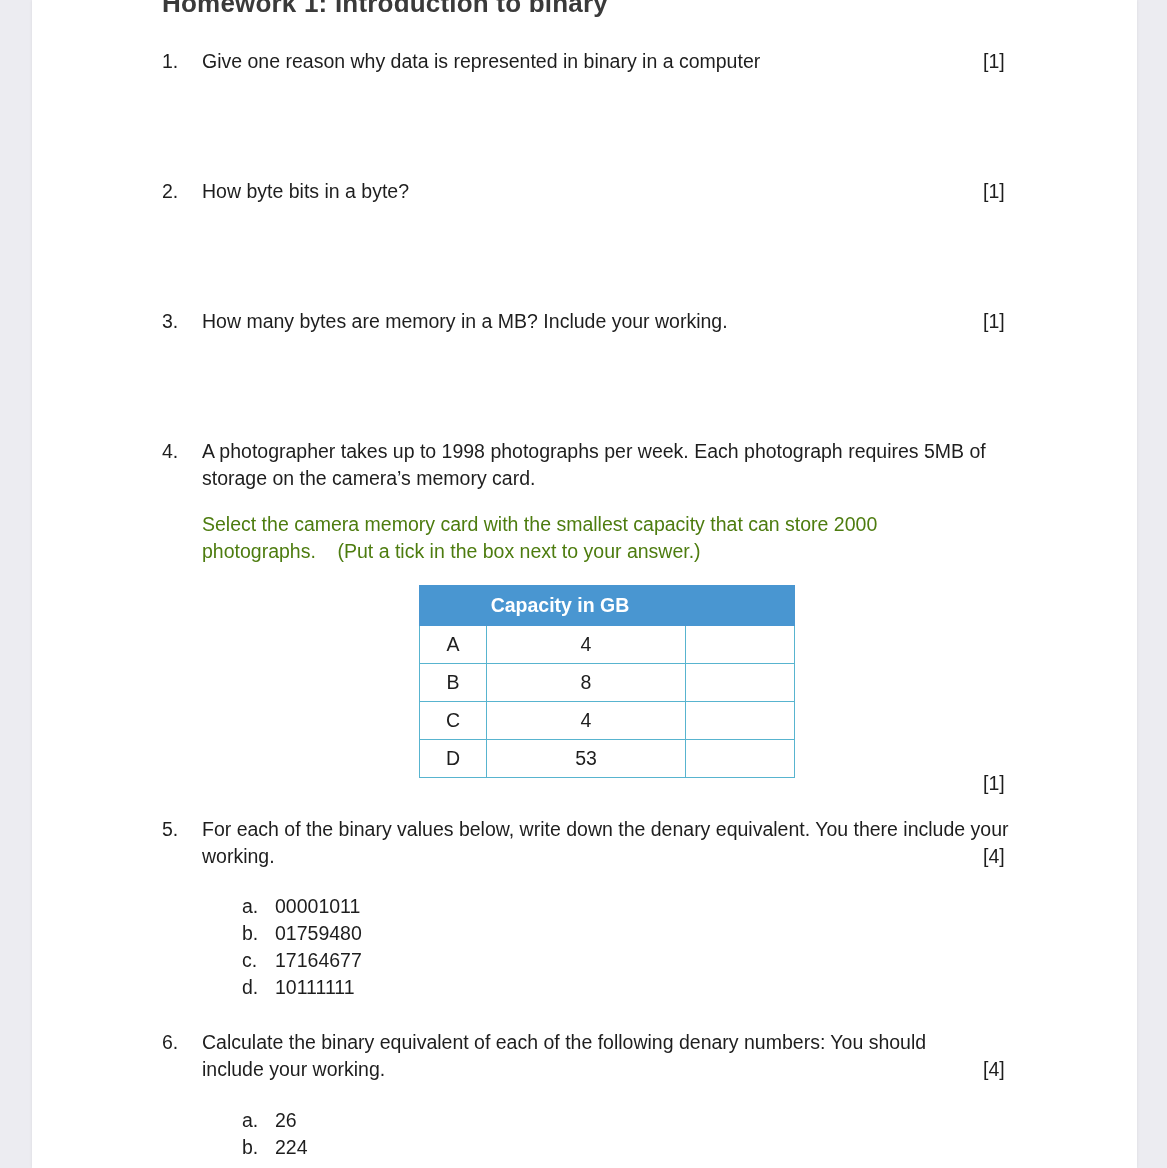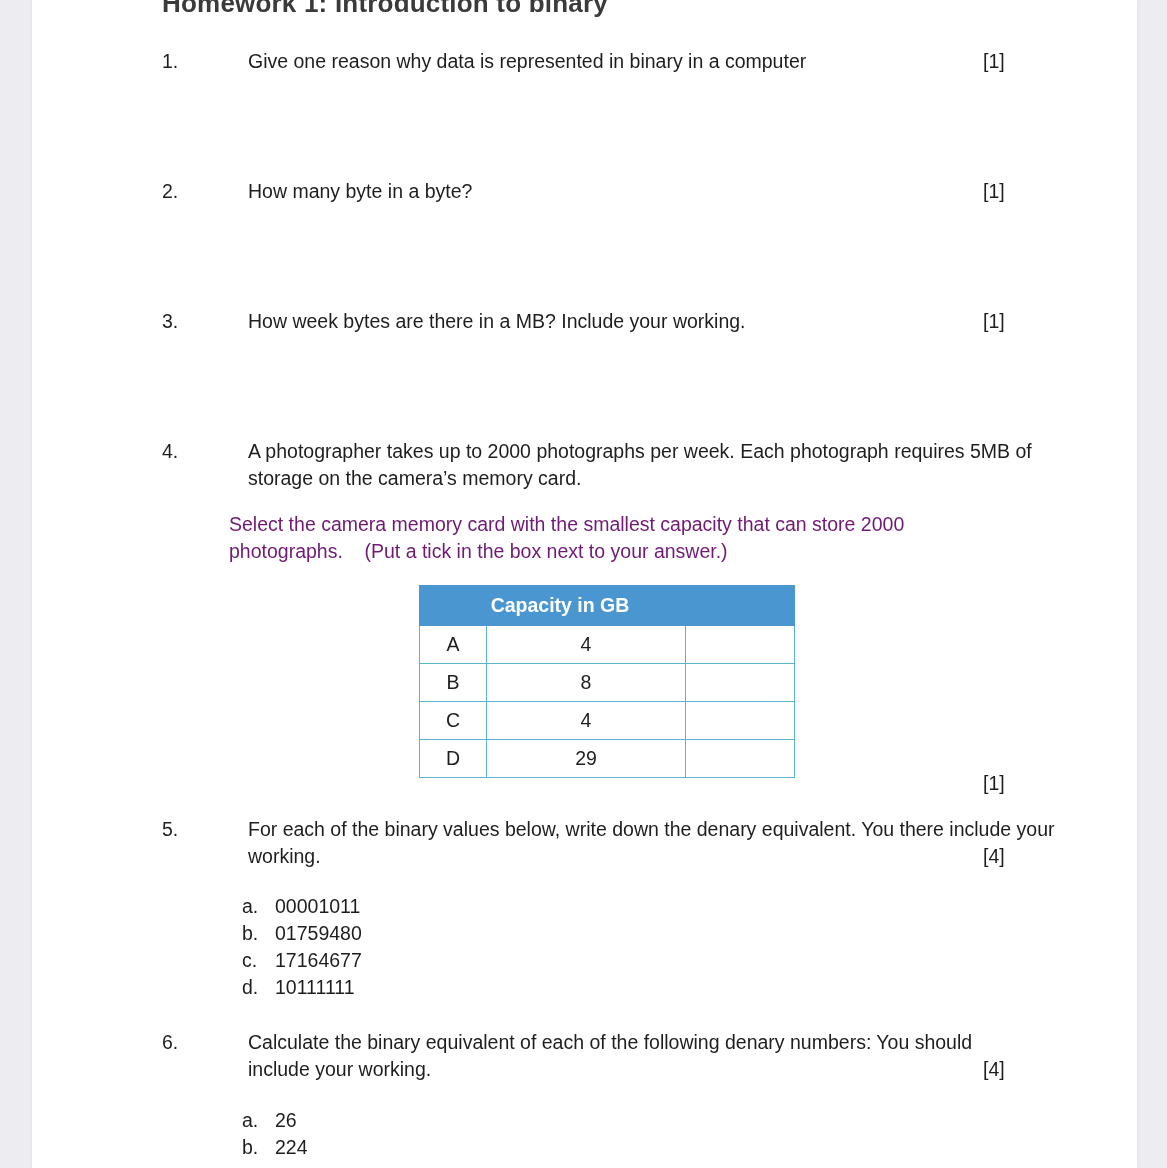--- a/index.html
+++ b/index.html
@@ -14,23 +14,23 @@
     background: #fff;
     box-shadow: 0 0 3px rgba(0,0,0,0.08);
   }
   .title {
     position: absolute; left: 162px; top: -12px;
     font-size: 26px; font-weight: bold; color: #3a3a3a; letter-spacing: 0.2px;
     white-space: nowrap;
   }
   .q { position: absolute; left: 162px; font-size: 19.5px; line-height: 27px; color: #1e1e1e; }
   .q .num { position: absolute; left: 0; top: 0; width: 40px; }
-  .q .txt { position: absolute; left: 40px; top: 0; width: 830px; margin-left: 46px; }
+  .q .txt { position: absolute; left: 40px; top: 0; width: 830px; }
   .marks { position: absolute; left: 983px; font-size: 19.5px; color: #1e1e1e; }
-  .para { position: absolute; left: 202px; font-size: 19.5px; line-height: 27px; width: 830px; color:#701a75;margin-left:27px; }
+  .para { position: absolute; left: 202px; font-size: 19.5px; line-height: 27px; width: 830px; color:#4d7c0f; }
   .sublist { position: absolute; left: 242px; font-size: 19.5px; line-height: 27px; color:#1e1e1e; }
   .sublist .row { display: flex; }
   .sublist .lbl { width: 33px; }
 
   table.cap {
     position: absolute; left: 419px; top: 585px;
     border-collapse: collapse; font-size: 19.5px;
   }
   table.cap th {
     background: #4996d1; color: #fff; font-weight: bold;
@@ -49,33 +49,33 @@
 <div class="title">Homework 1: Introduction to binary</div>
 
 <div class="q" style="top:48px">
   <span class="num">1.</span>
   <span class="txt">Give one reason why data is represented in binary in a computer</span>
 </div>
 <div class="marks" style="top:50px">[1]</div>
 
 <div class="q" style="top:178px">
   <span class="num">2.</span>
-  <span class="txt">How many byte in a byte?</span>
+  <span class="txt">How byte bits in a byte?</span>
 </div>
 <div class="marks" style="top:180px">[1]</div>
 
 <div class="q" style="top:308px">
   <span class="num">3.</span>
-  <span class="txt">How week bytes are there in a MB? Include your working.</span>
+  <span class="txt">How many bytes are memory in a MB? Include your working.</span>
 </div>
 <div class="marks" style="top:310px">[1]</div>
 
 <div class="q" style="top:438px">
   <span class="num">4.</span>
-  <span class="txt" style="width:830px">A photographer takes up to 2000 photographs per week. Each photograph requires 5MB of storage on the camera’s memory card.</span>
+  <span class="txt" style="width:830px">A photographer takes up to 1998 photographs per week. Each photograph requires 5MB of storage on the camera’s memory card.</span>
 </div>
 <div class="para" style="top:511px; width:740px">Select the camera memory card with the smallest capacity that can store 2000 photographs.&nbsp;&nbsp;&nbsp; (Put a tick in the box next to your answer.)</div>
 
 <table class="cap">
   <thead>
     <tr>
         <th colspan="2" class="c1">Capacity in GB</th>
         <th class="c3"></th>
       </tr>
   </thead>
@@ -90,21 +90,21 @@
       <td class="c2">8</td>
       <td class="c3"></td>
     </tr>
     <tr>
       <td class="c1">C</td>
       <td class="c2">4</td>
       <td class="c3"></td>
     </tr>
     <tr>
       <td class="c1">D</td>
-      <td class="c2">29</td>
+      <td class="c2">53</td>
       <td class="c3"></td>
     </tr>
   </tbody>
 </table>
 <div class="marks" style="top:772px">[1]</div>
 
 <div class="q" style="top:816px">
   <span class="num">5.</span>
   <span class="txt">For each of the binary values below, write down the denary equivalent. You there include your working.</span>
 </div>

